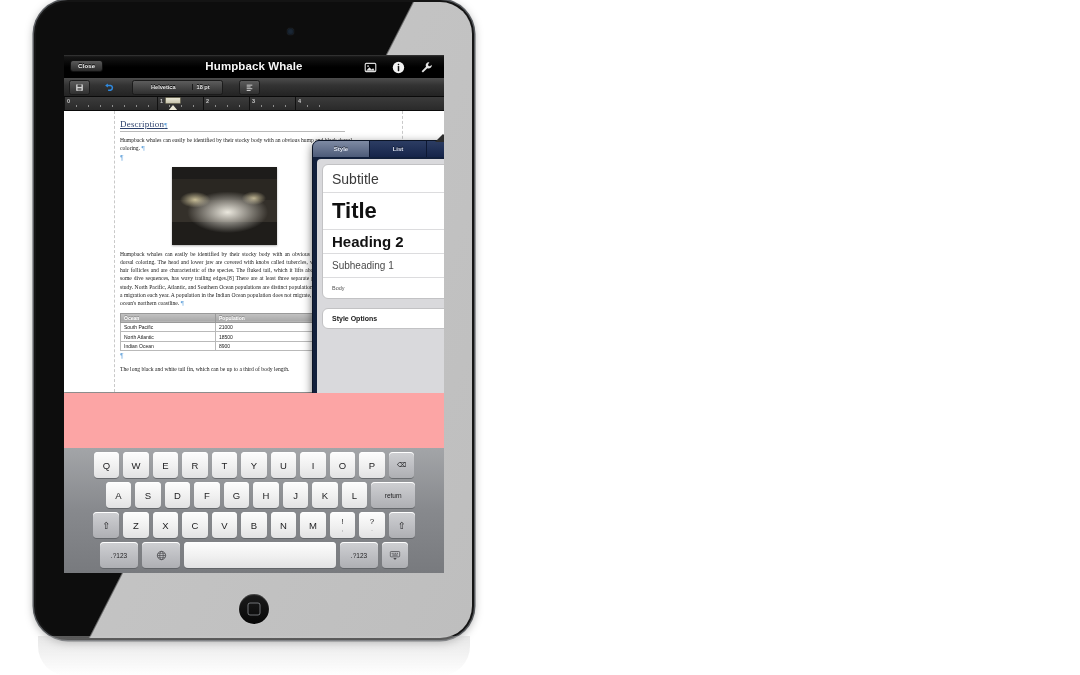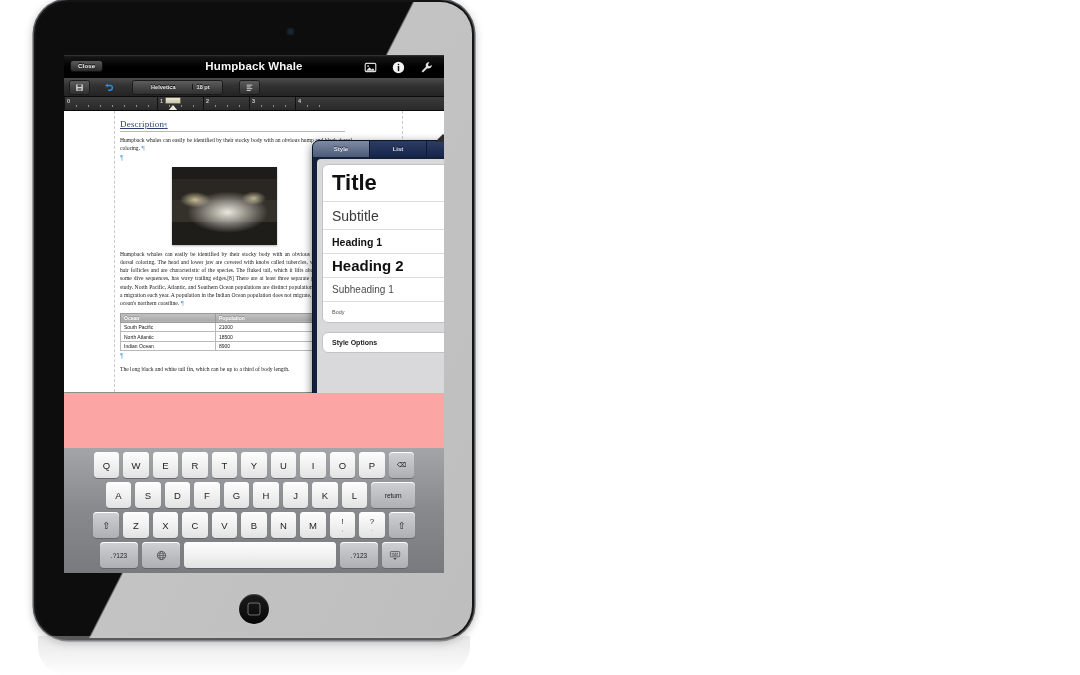--- a/index.html
+++ b/index.html
@@ -430,23 +430,22 @@
 
         <div class="popover">
           <div class="pop-arrow"></div>
           <div class="pop-tabs">
             <div class="pop-tab active">Style</div>
             <div class="pop-tab">List</div>
             <div class="pop-tab">Layout</div>
           </div>
           <div class="pop-body">
             <div class="style-list">
+              <div class="style-row sr-subtitle">Subtitle</div>
               <div class="style-row sr-title">Title</div>
-              <div class="style-row sr-subtitle">Subtitle</div>
-              <div class="style-row sr-h1">Heading 1</div>
               <div class="style-row sr-h2">Heading 2</div>
               <div class="style-row sr-sh1">Subheading 1</div>
               <div class="style-row sr-body">Body</div>
             </div>
             <div class="style-options">
               <span>Style Options</span>
 
             </div>
           </div>
 

